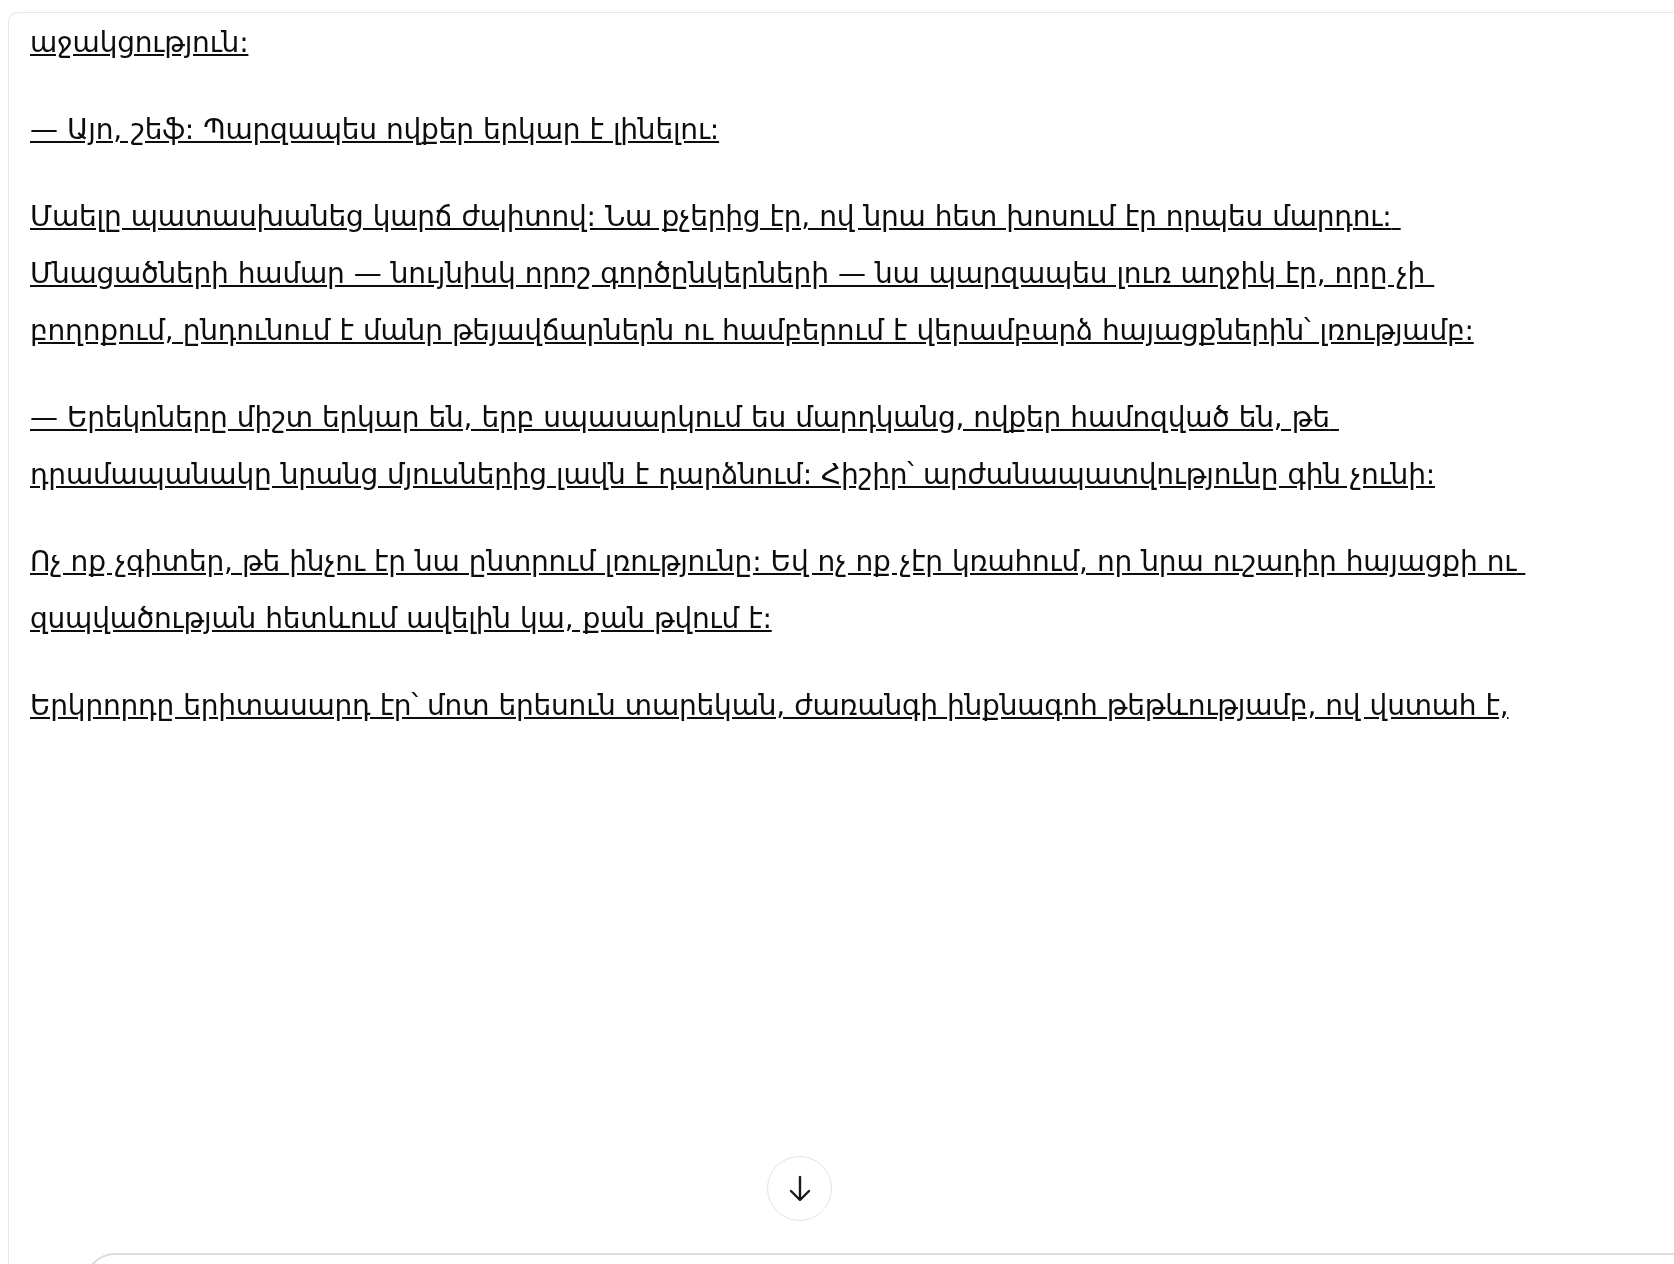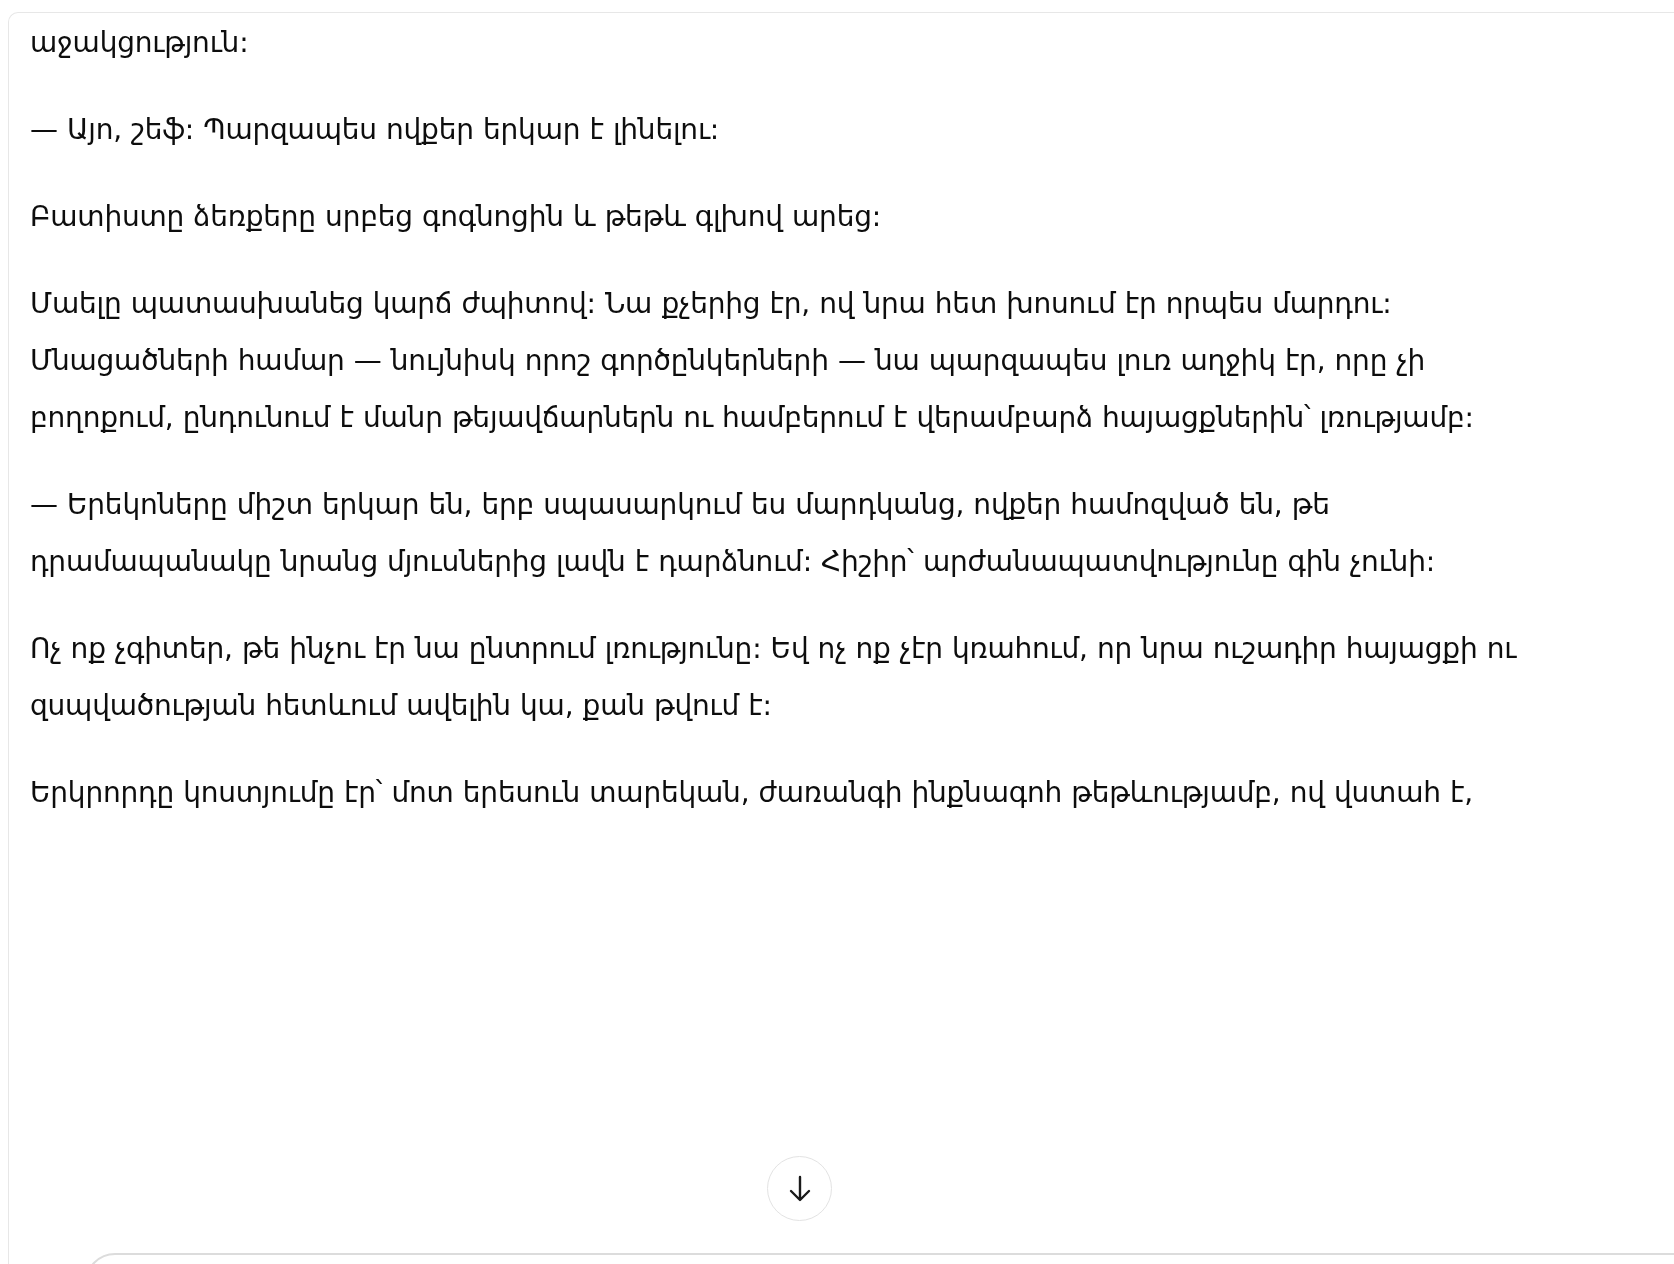--- a/index.html
+++ b/index.html
@@ -33,20 +33,21 @@
     width: 1532px;
     padding-top: 14px;
     font-size: 28px;
     line-height: 57px;
     letter-spacing: -0.2px;
     word-spacing: 0.5px;
   }
   .transcript p {
     margin: 0 0 30px 0;
     white-space: pre-wrap;
+    text-decoration: underline;
   }
   .scroll-btn {
     position: absolute;
     left: 767px;
     top: 1156px;
     width: 65px;
     height: 65px;
     border-radius: 50%;
     background: #ffffff;
     border: 1px solid #e3e3e3;
@@ -75,25 +76,24 @@
   }
 </style>
 </head>
 <body>
 
 <div class="panel-border"></div>
 
 <div class="transcript">
   <p>աջակցություն:</p>
   <p>— Այո, շեֆ: Պարզապես ովքեր երկար է լինելու:</p>
-  <p>Բատիստը ձեռքերը սրբեց գոգնոցին և թեթև գլխով արեց:</p>
   <p>Մաելը պատասխանեց կարճ ժպիտով: Նա քչերից էր, ով նրա հետ խոսում էր որպես մարդու: Մնացածների համար — նույնիսկ որոշ գործընկերների — նա պարզապես լուռ աղջիկ էր, որը չի բողոքում, ընդունում է մանր թեյավճարներն ու համբերում է վերամբարձ հայացքներին՝ լռությամբ:</p>
   <p>— Երեկոները միշտ երկար են, երբ սպասարկում ես մարդկանց, ովքեր համոզված են, թե դրամապանակը նրանց մյուսներից լավն է դարձնում: Հիշիր՝ արժանապատվությունը գին չունի:</p>
   <p>Ոչ ոք չգիտեր, թե ինչու էր նա ընտրում լռությունը: Եվ ոչ ոք չէր կռահում, որ նրա ուշադիր հայացքի ու զսպվածության հետևում ավելին կա, քան թվում է:</p>
-  <p>Երկրորդը կոստյումը էր՝ մոտ երեսուն տարեկան, ժառանգի ինքնագոհ թեթևությամբ, ով վստահ է,</p>
+  <p>Երկրորդը երիտասարդ էր՝ մոտ երեսուն տարեկան, ժառանգի ինքնագոհ թեթևությամբ, ով վստահ է,</p>
 </div>
 
 <button class="scroll-btn">
   <span>
     <svg width="34" height="34" viewBox="0 0 34 34" fill="none" xmlns="http://www.w3.org/2000/svg">
       <path d="M17 5 V27 M8 19 L17 28 L26 19" stroke="#1a1a1a" stroke-width="2.4" stroke-linecap="round" stroke-linejoin="round" fill="none"></path>
     </svg>
   </span>
 </button>
 

